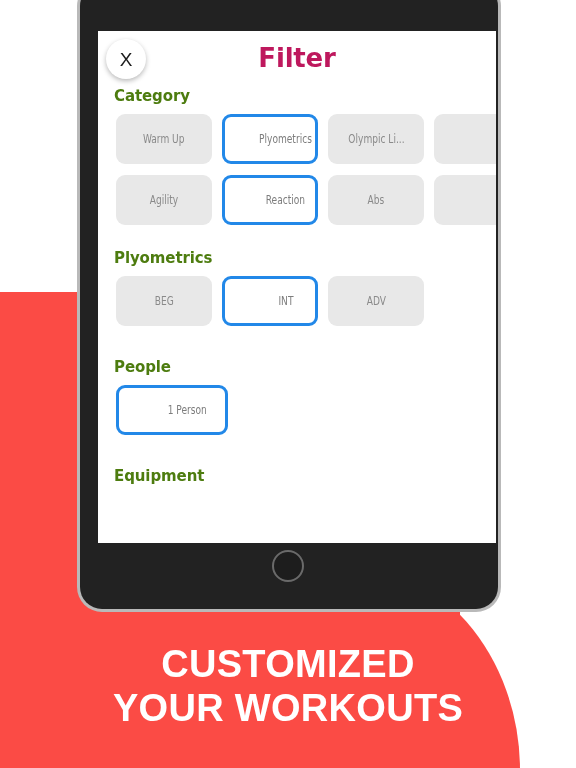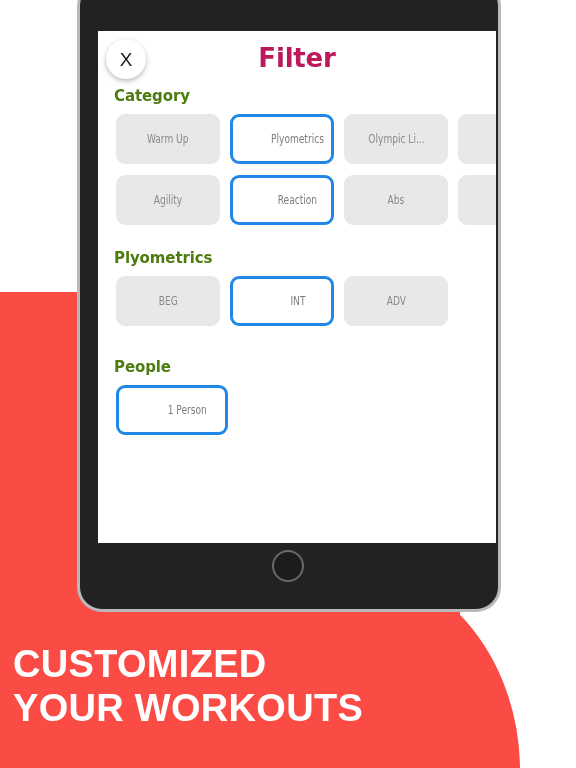--- a/index.html
+++ b/index.html
@@ -156,21 +156,21 @@
   }
   .chip-row {
     display: flex;
     gap: 10px;
     padding-left: 18px;
     margin-bottom: 11px;
     white-space: nowrap;
   }
   .chip {
     flex: 0 0 auto;
-    width: 104px;
+    width: 96px;
     height: 50px;
     border-radius: 9px;
     background: #e8e8e8;
     border: 3px solid transparent;
     box-sizing: border-box;
     display: flex;
     align-items: center;
     justify-content: center;
     cursor: pointer;
     overflow: hidden;
@@ -200,21 +200,21 @@
 </style>
 </head>
 <body>
 
 <div id="stage">
 
   <div class="blob" id="blob-main"></div>
   <div class="blob" id="blob-right"></div>
   <div class="blob" id="blob-fill"></div>
 
-  <div style="position:absolute; left:0; right:0; top:642px; z-index:5;padding-left:13px;">
+  <div style="position:absolute; left:0; right:0; top:642px; text-align:center; z-index:5;">
     <div style="font-family:'Liberation Sans',sans-serif; font-weight:700; font-size:38px; color:#ffffff; line-height:44px; letter-spacing:0.3px;">CUSTOMIZED</div>
     <div style="font-family:'Liberation Sans',sans-serif; font-weight:700; font-size:38px; color:#ffffff; line-height:44px; letter-spacing:0.3px;">YOUR WORKOUTS</div>
   </div>
 
   <div id="tablet">
 
     <div id="tablet-screen">
 
       <div id="sheet">
 
@@ -286,20 +286,23 @@
             <div class="chip-row" id="people-row">
               <div class="chip selected">
                 <span class="chip-label">1 Person</span>
               </div>
             </div>
           </div>
         </div>
 
         <div class="gap-people"></div>
 
+        <div class="section">
+          <div class="section-title">Equipment</div>
+        </div>
 
       </div>
 
     </div>
 
     <div id="home-button"></div>
   </div>
 
 </div>
 

